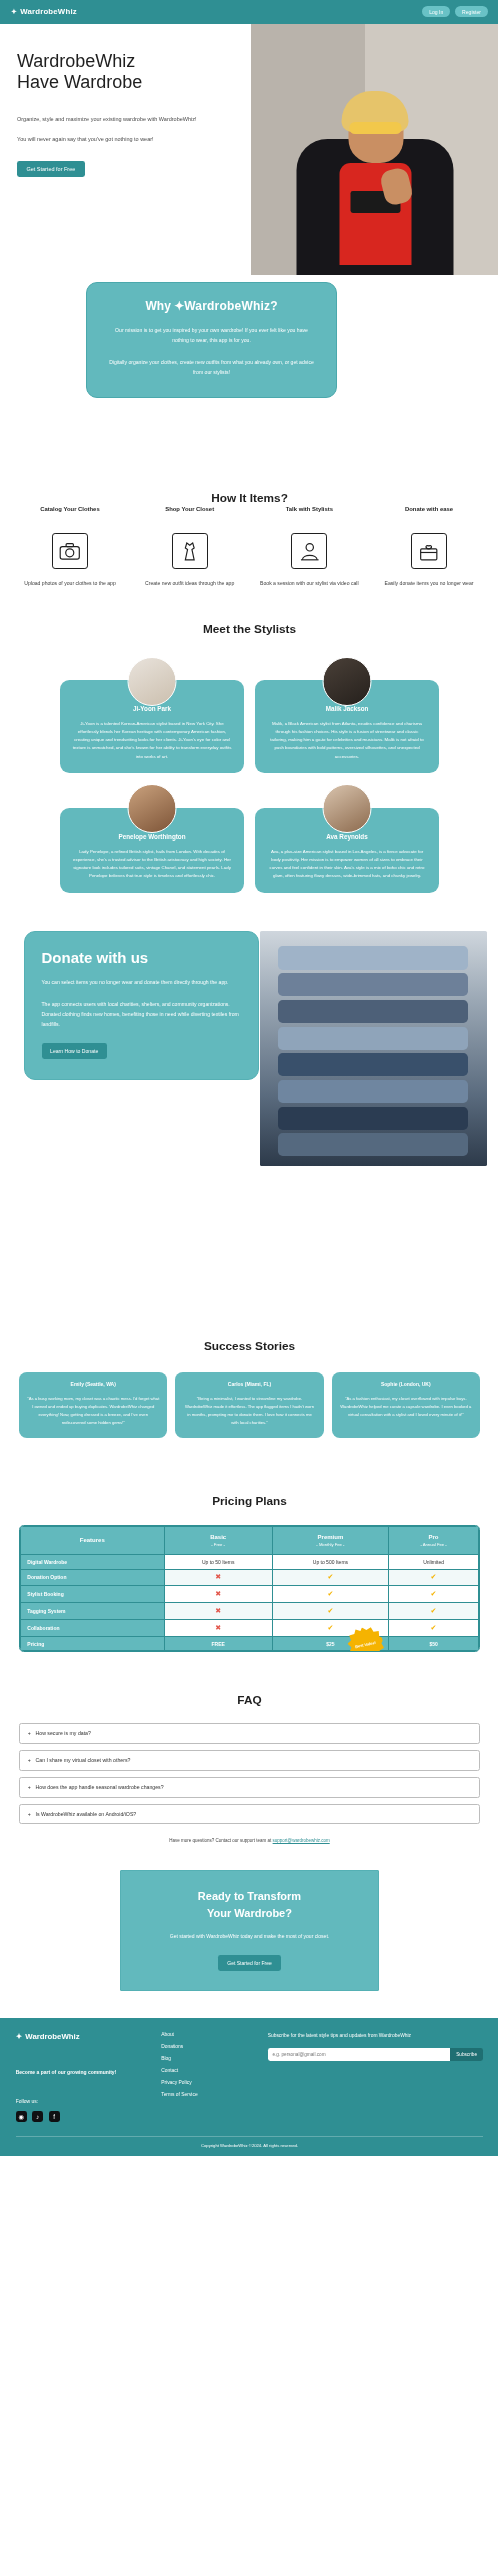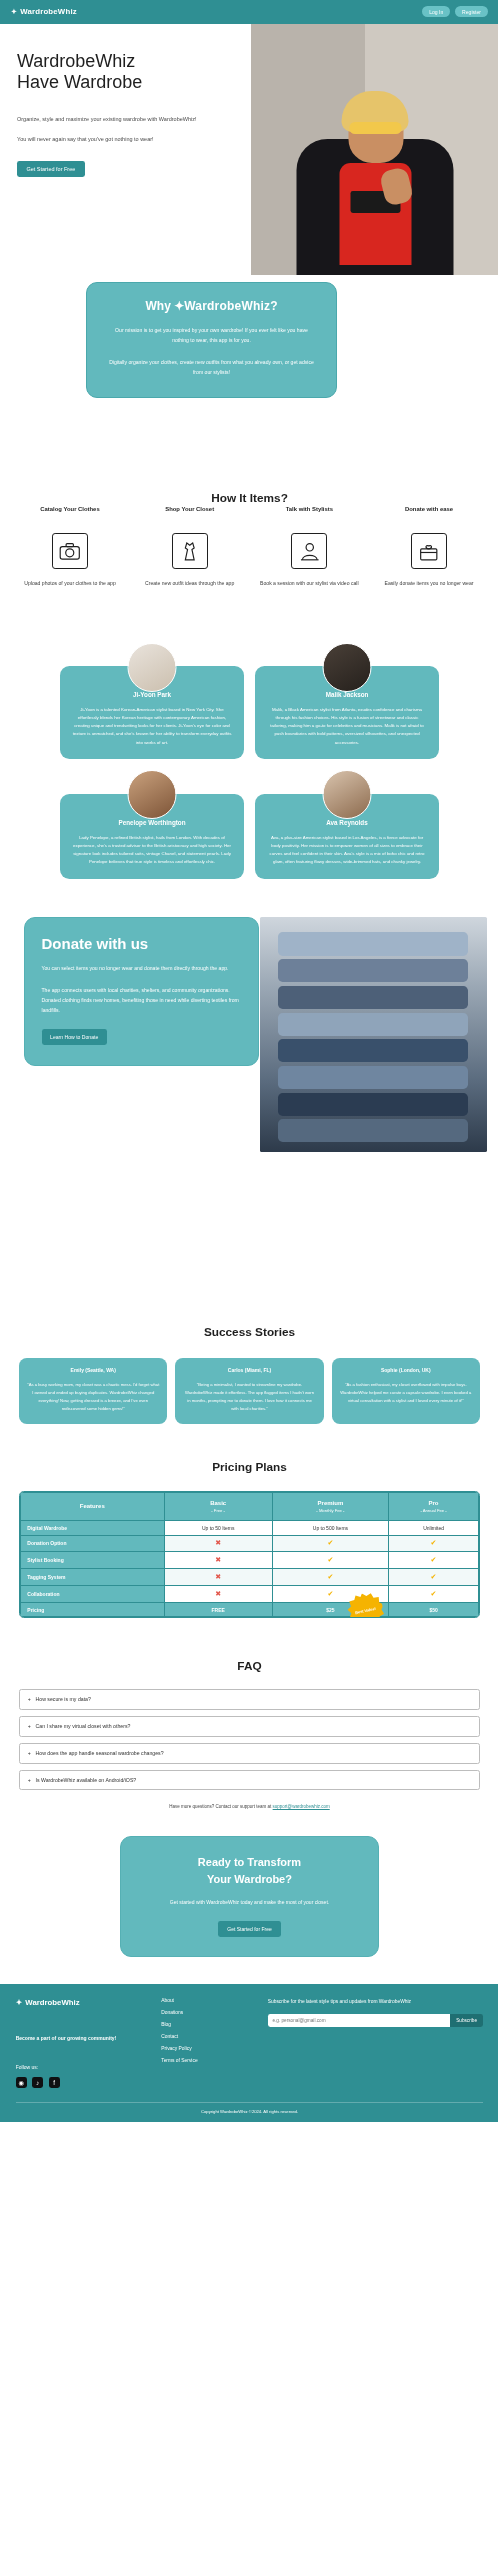--- a/index.html
+++ b/index.html
@@ -128,21 +128,21 @@
   .success { margin-top: 259px; }
   .succ-grid { display: flex; gap: 7.8px; padding: 19px 19px 0; }
   .succ-card {
     flex: 1; background: #62b9bd; border-radius: 7.8px; padding: 9.4px 7.8px 11px;
     color: #fff; text-align: center;
   }
   .succ-name { font-size: 5px; font-weight: bold; }
   .succ-q { font-size: 4.2px; line-height: 1.9; margin-top: 7.8px; }
 
   
-  .pricing { margin-top: 36px; }
+  .pricing { margin-top: 56px; }
   .ptable { margin: 17px 19px 0; border: 1.6px solid #2f8f93; border-radius: 4.7px; overflow: hidden; position: relative; }
   table { width: 100%; border-collapse: collapse; }
   th, td { border: 0.8px solid #2f8f93; font-size: 5px; text-align: center; padding: 3.9px 1.6px; }
   thead th { background: #62b9bd; color: #fff; padding: 7px 1.6px; font-size: 6px; }
   thead th .sub { display:block; font-size: 4.2px; font-weight: normal; margin-top: 1.6px; }
   tbody th { background: #62b9bd; color: #fff; text-align: left; padding-left: 6.3px; font-size: 5px; }
   tbody td { background: #ffffff; color: #333; }
   tbody tr.alt td { background: #f2f9f9; }
   .check { color: #f5b301; font-size: 7px; }
   .cross { color: #e2574c; font-size: 7px; }
@@ -163,21 +163,21 @@
     padding: 6.3px 7.8px; font-size: 5.2px; color: #333; background: #fff;
     cursor: pointer;
   }
   .faq-item .plus { margin-right: 4.7px; }
   .faq-foot { text-align: center; font-size: 4.5px; color: #444; margin-top: 14px; }
   .faq-foot a { color: #2f8f93; text-decoration: underline; }
 
   
   .cta-wrap { padding: 27px 0 0; display: flex; justify-content: center; }
   .cta {
-    width: 259px; background: #62b9bd; border-radius: 11px; padding: 17px 14px 19px;
+    width: 259px; background: #62b9bd; border-radius: 1px; padding: 17px 14px 19px;
     color: #fff; text-align: center; border: 1.6px solid #55b0b4;
   }
   .cta-t { font-size: 11px; font-weight: bold; line-height: 1.5; }
   .cta-p { font-size: 5px; margin-top: 11px; line-height: 1.8; }
   .cta-btn {
     margin-top: 14px; background: #2f8f93; color: #fff; border: none;
     font-size: 5px; padding: 4.7px 9.4px; border-radius: 2.4px; cursor: pointer;
     font-family: "Liberation Sans", sans-serif;
   }
 
@@ -303,20 +303,21 @@
               <path d="M16 12 C11 12 11 6 16 8 C21 6 21 12 16 12"></path>
           </svg>
         </div>
         <div class="how-p">Easily donate items you no longer wear</div>
       </div>
 
     </div>
   </div>
 
   <div class="stylists">
+    <div class="section-title">Meet the Stylists</div>
     <div class="sty-grid">
 
       <div class="sty-card">
         <div class="sty-photo ph1"></div>
         <div class="sty-name">Ji-Yoon Park</div>
         <div class="sty-bio">Ji-Yoon is a talented Korean-American stylist based in New York City. She effortlessly blends her Korean heritage with contemporary American fashion, creating unique and trendsetting looks for her clients. Ji-Yoon's eye for color and texture is unmatched, and she's known for her ability to transform everyday outfits into works of art.</div>
       </div>
 
       <div class="sty-card">
         <div class="sty-photo ph2"></div>

